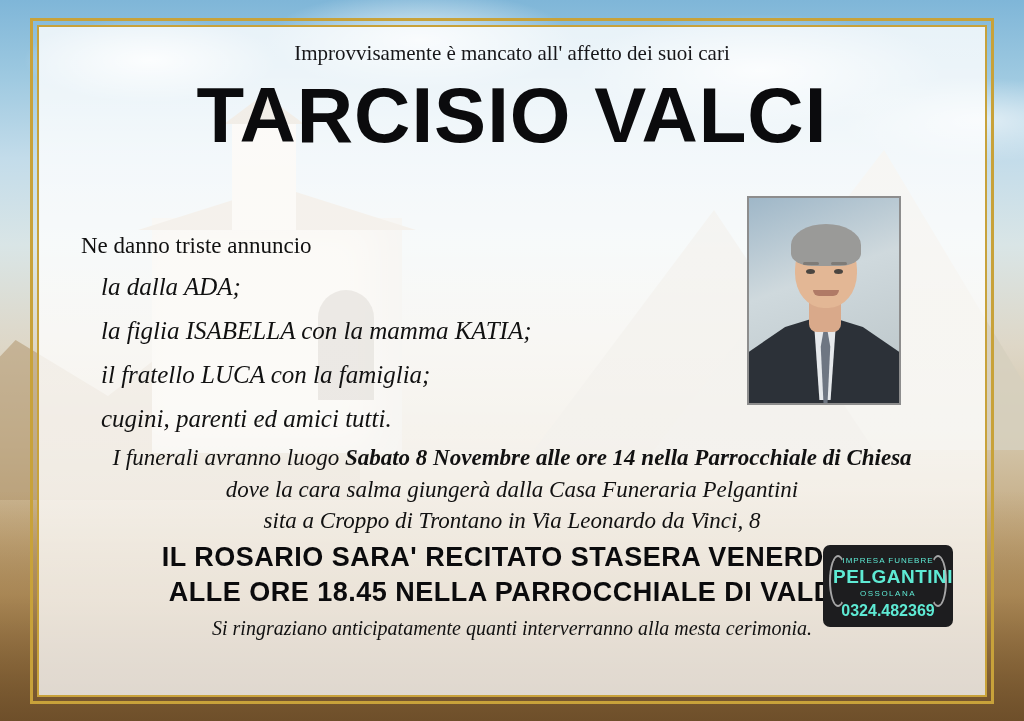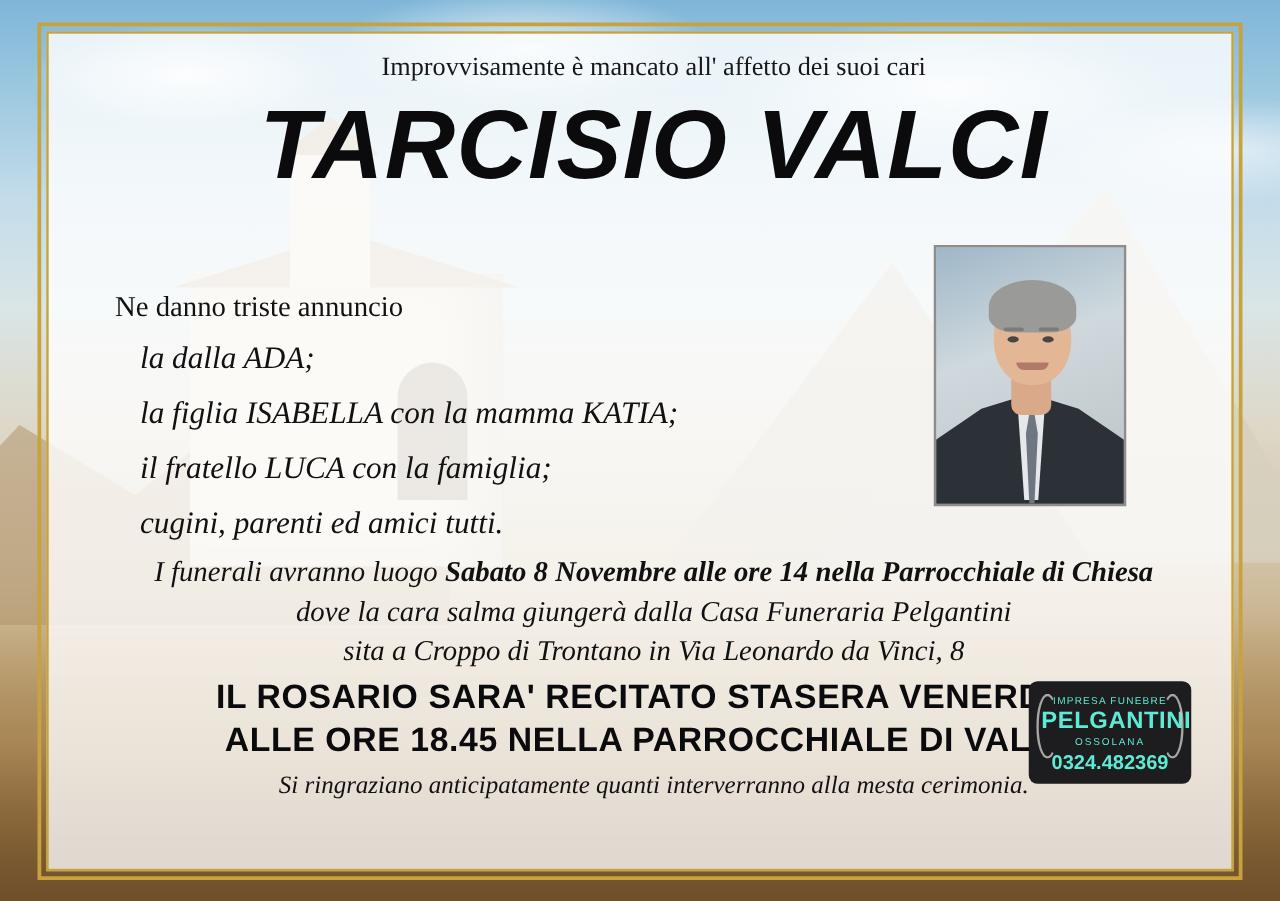--- a/index.html
+++ b/index.html
@@ -126,21 +126,21 @@
   .frame-wash {
     position: absolute;
     left: 39px; top: 27px;
     width: 946px; height: 668px;
     background: linear-gradient(180deg, rgba(255,255,255,.55) 0%, rgba(255,255,255,.50) 55%, rgba(255,255,255,.45) 100%);
   }
 
   
   .content {
     position: absolute;
-    left: 50px; top: 27px;
+    left: 39px; top: 27px;
     width: 932px; height: 668px;
   }
 
   .intro {
     position: absolute;
     top: 14px; left: 0; width: 946px;
     text-align: center;
     font-size: 21px;
     color: #17171a;
     font-family: "Liberation Serif", serif;
@@ -149,21 +149,20 @@
   .deceased-name {
     position: absolute;
     top: 48px; left: 0; width: 946px;
     text-align: center;
     font-family: "Liberation Sans", sans-serif;
     font-weight: bold;
     font-size: 78px;
     letter-spacing: 1px;
     color: #0b0b0d;
     line-height: 1.05;
-    font-style: italic;
   }
 
   .age {
     position: absolute;
     top: 168px; left: 0; width: 946px;
     text-align: center;
     font-size: 23px;
     color: #17171a;
   }
 

